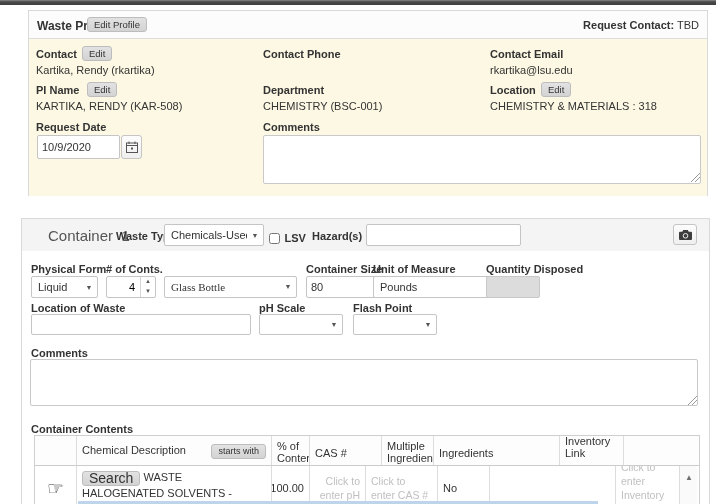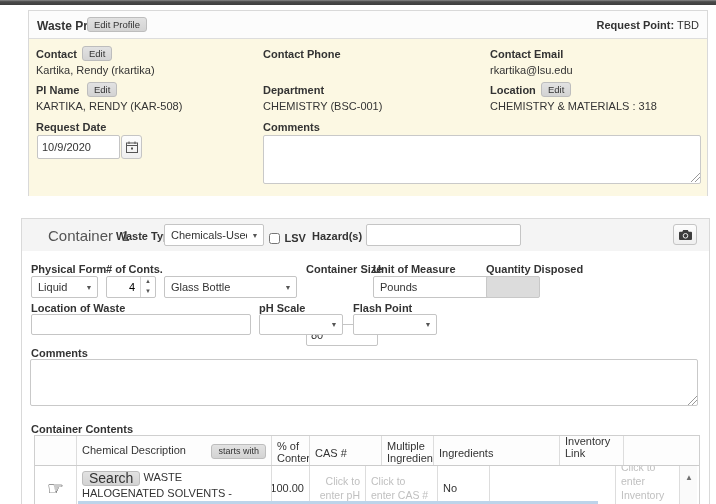--- a/index.html
+++ b/index.html
@@ -65,21 +65,21 @@
 
 <div id="stage">
 
   <div class="topbar"></div>
 
   <div class="panel" style="left:28px; top:10px; width:680px; height:186px;">
     <div class="panel-hdr">
       <span class="lbl abs" style="left:8px; top:8px; font-size:12px;">Waste Profile</span>
       <span class="btn abs" style="left:58px; top:6px;">Edit Profile</span>
       <span class="abs" style="right:8px; top:8px; font-size:11px;">
-        <b>Request Point:</b>
+        <b>Request Contact:</b>
         <span>TBD</span>
       </span>
     </div>
     <div class="yellow-body" style="height:157px;">
 
       <span class="lbl abs" style="left:7px; top:9px;">Contact</span>
       <span class="btn abs" style="left:53px; top:7px;">Edit</span>
       <span class="val abs" style="left:7px; top:25px;">Kartika, Rendy (rkartika)</span>
 
       <span class="lbl abs" style="left:234px; top:9px;">Contact Phone</span>
@@ -153,25 +153,25 @@
       <span class="ktext">Liquid</span>
       <span class="karrow">▼</span>
     </div>
     <div class="spin" style="left:84px; top:57px; width:50px; height:22px;">
       <input value="4" style="">
       <span class="arrows">
         <span>▲</span>
         <span>▼</span>
       </span>
     </div>
-    <div class="kselect" style="left:142px; top:57px; width:133px; height:22px;">
+    <div class="kselect" style="left:142px; top:57px; width:133px; height:22px;font-family:Liberation Serif, serif;">
       <span class="ktext">Glass Bottle</span>
       <span class="karrow">▼</span>
     </div>
-    <input class="plain" style="left: 284px; top: 57px; width: 72px; height: 22px; margin-top: 48px;" value="80">
+    <input class="plain" style="left: 284px; top: 57px; width: 72px; height: 22px;" value="80">
     <div class="kselect" style="left:351px; top:57px; width:129px; height:22px;">
       <span class="ktext">Pounds</span>
       <span class="karrow">▼</span>
     </div>
     <input class="plain tboxd" style="left: 464px; top: 57px; width: 54px; height: 22px; background: rgb(220, 220, 220); border-color: rgb(200, 200, 200);" disabled="" value="">
 
     <span class="lbl abs" style="left:9px; top:83px;">Location of Waste</span>
     <span class="lbl abs" style="left:237px; top:83px;">pH Scale</span>
     <span class="lbl abs" style="left:331px; top:83px;">Flash Point</span>
 

